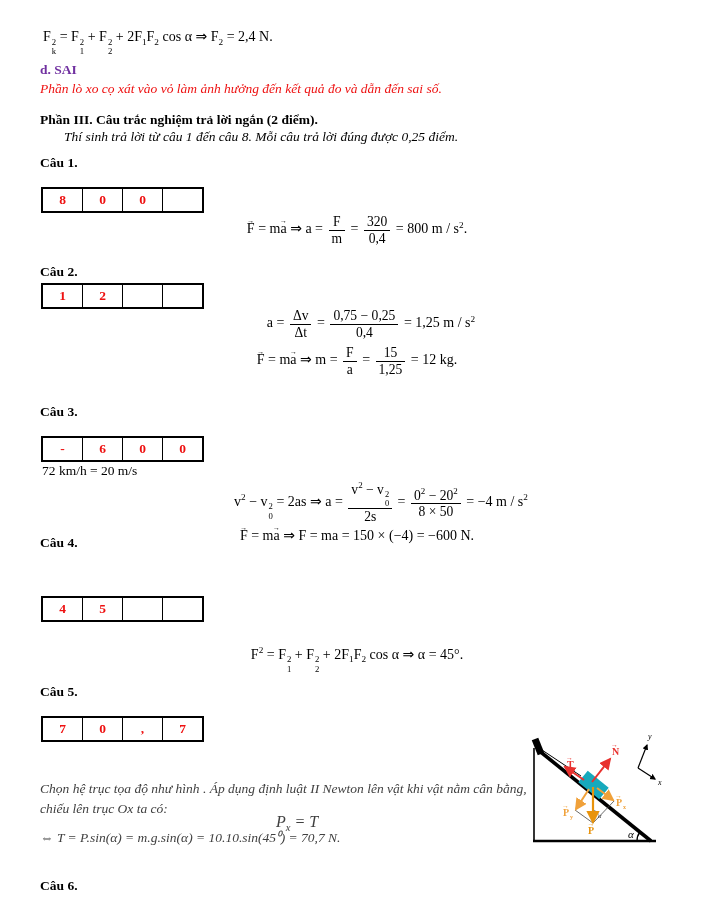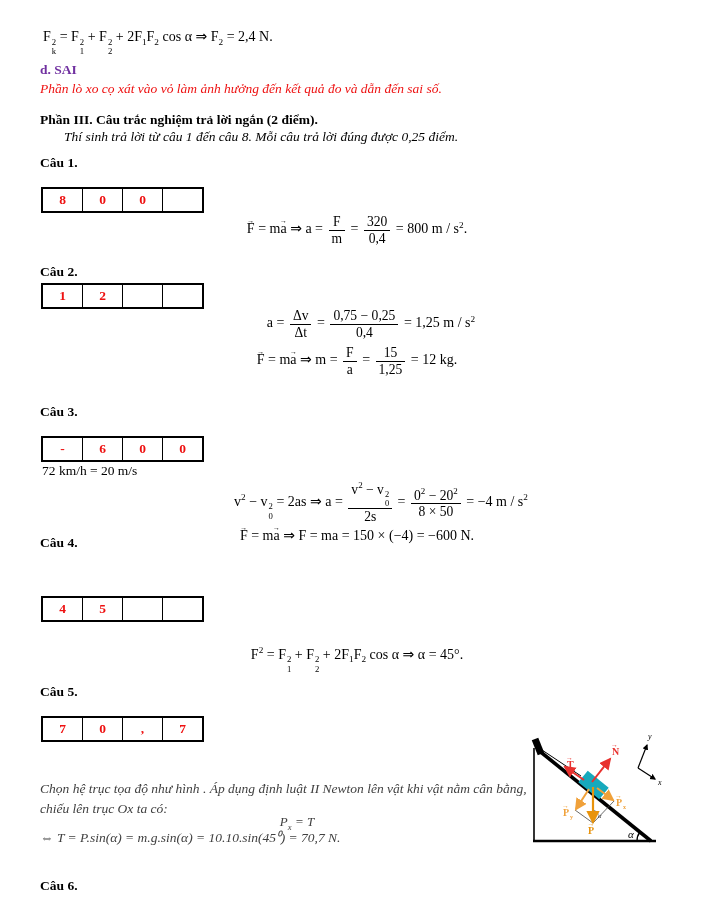--- a/index.html
+++ b/index.html
@@ -178,18 +178,18 @@
     <path d="M117,119 A14,14 0 0 1 120,110" fill="none" stroke="#000" stroke-width="1.3"></path>
     <text x="108" y="116" font-size="11" font-style="italic">α</text>
 
     <line x1="118" y1="46" x2="127" y2="23" stroke="#000" stroke-width="1.2" marker-end="url(#aB)"></line>
     <line x1="118" y1="46" x2="135" y2="57" stroke="#000" stroke-width="1.2" marker-end="url(#aB)"></line>
     <text x="128" y="17" font-size="8" font-style="italic">y</text>
     <text x="138" y="63" font-size="8" font-style="italic">x</text>
   </svg>
 
   <div class="abs sol" style="left:40px;top:779px;">Chọn hệ trục tọa độ như hình . Áp dụng định luật II Newton lên vật khi vật nằm cân bằng, chiếu lên trục Ox ta có:</div>
-  <div class="abs sol formula" style="left:40px;top:812px;text-align:center;font-size:13px;"><span>P</span><sub>x</sub> = T</div>
+  <div class="abs sol formula" style="left:40px;top:812px;text-align:center;font-size:16px;"><span>P</span><sub>x</sub> = T</div>
   <div class="abs sol" style="left:40px;top:828px;">⇔ T = P.sin(α) = m.g.sin(α) = 10.10.sin(45⁰) = 70,7 N.</div>
 
   <div class="abs b" style="left:40px;top:878px;">Câu 6.</div>
 
 </div>
 
 </body></html>

